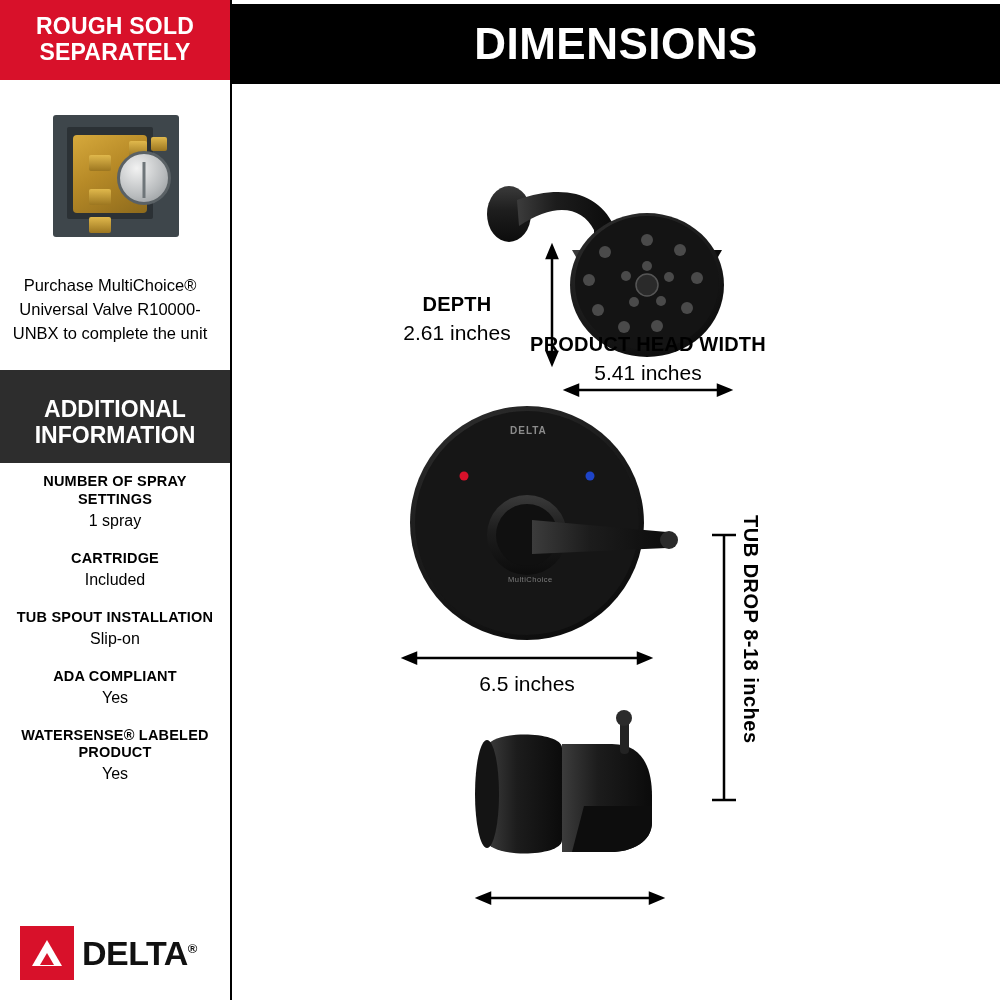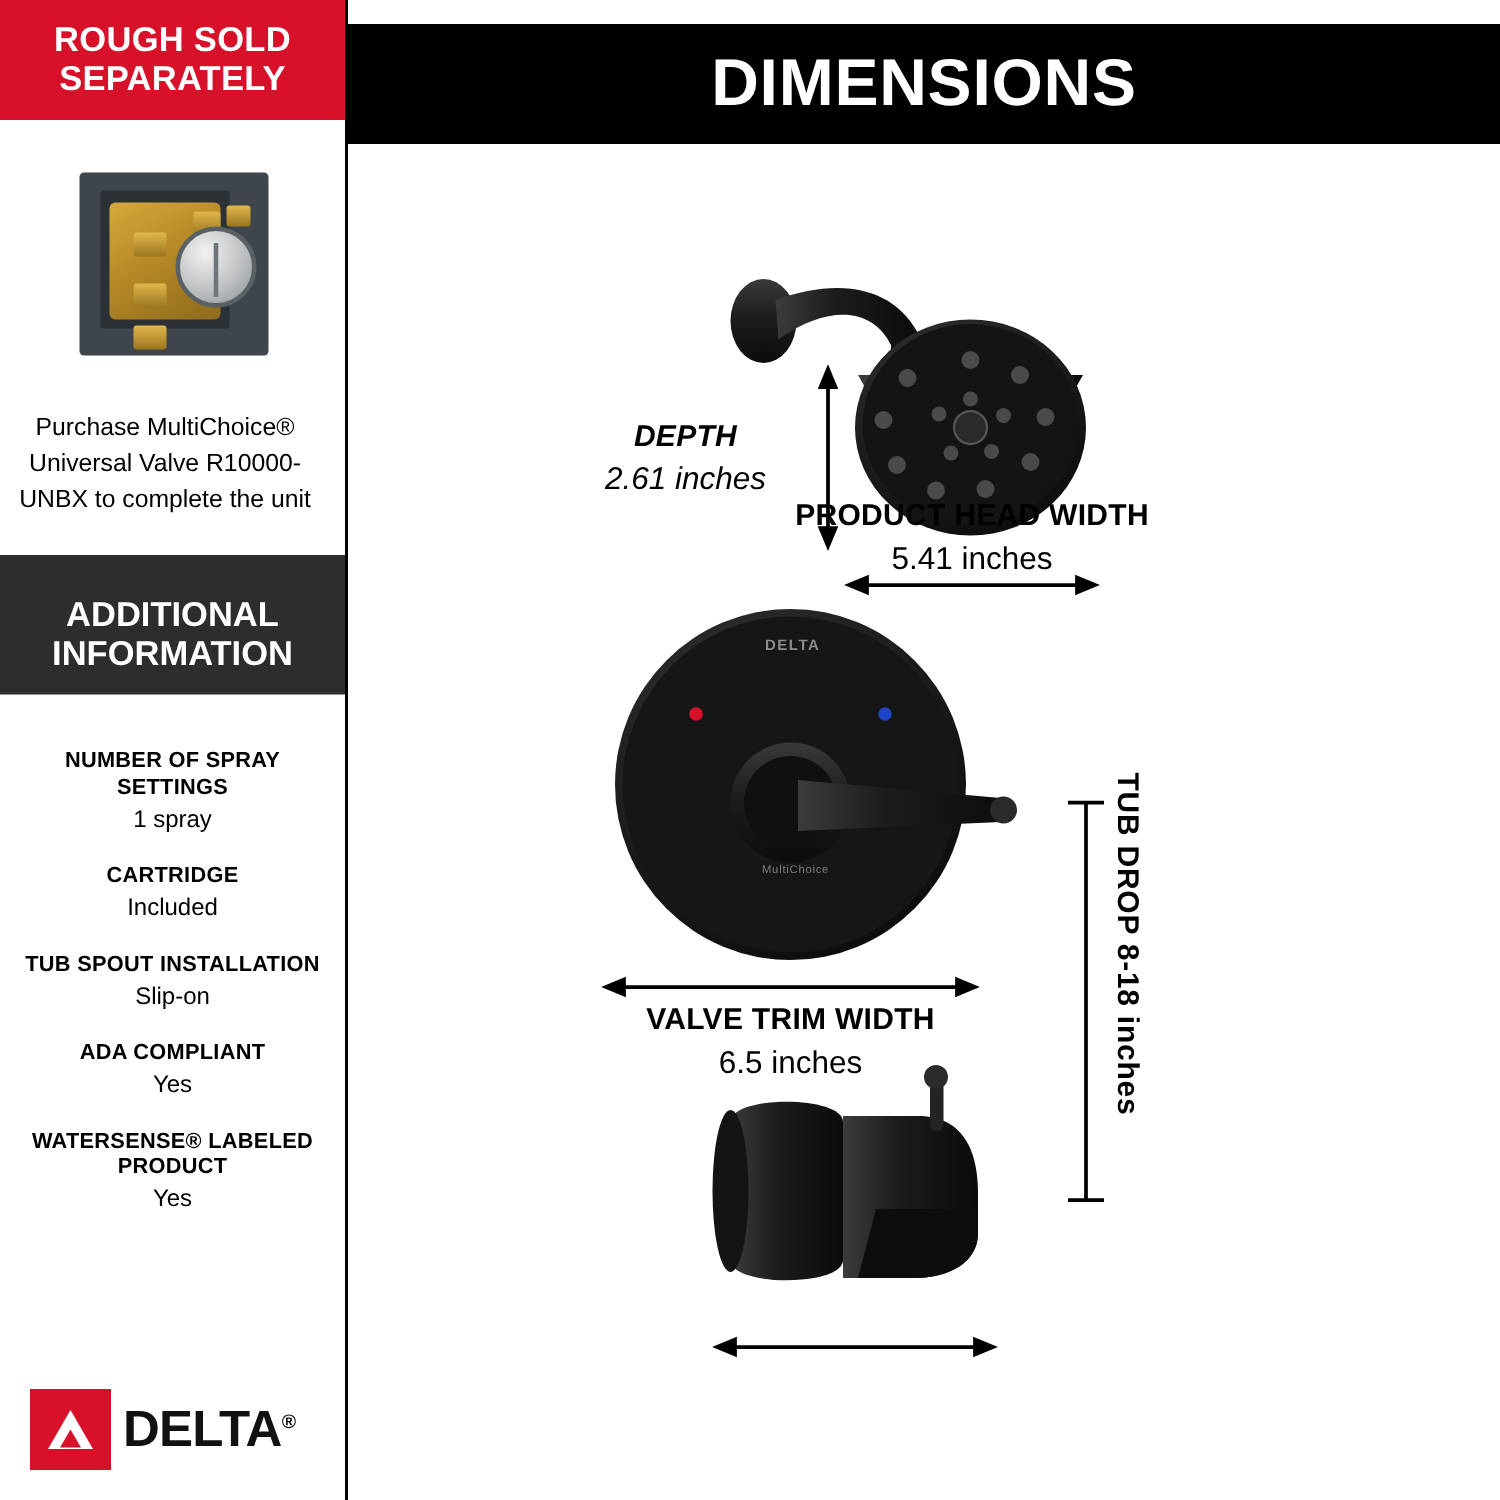--- a/index.html
+++ b/index.html
@@ -134,21 +134,21 @@
     text-align: center;
     padding: 27px 0 15px 0;
     box-sizing: border-box;
   }
   .addl-banner span {
     font-size: 23px;
     font-weight: bold;
     line-height: 1.12;
   }
   .spec-list {
-    padding: 36px 12px 0 12px;
+    padding: 10px 12px 0 12px;
     text-align: center;
   }
   .spec {
     margin-bottom: 18px;
   }
   .spec-label {
     font-size: 14.5px;
     font-weight: bold;
     line-height: 1.2;
     letter-spacing: 0.2px;
@@ -205,21 +205,21 @@
   .delta-reg {
     font-size: 13px;
     vertical-align: super;
     font-weight: bold;
   }
 
   
   .header {
     position: absolute;
     left: 232px;
-    top: 16px;
+    top: 4px;
     width: 768px;
     height: 80px;
     background: #000000;
     color: #ffffff;
     display: flex;
     align-items: center;
     justify-content: center;
   }
   .header span {
     font-size: 44px;
@@ -431,32 +431,31 @@
         <ellipse cx="255" cy="714" rx="12" ry="54" fill="#141414"></ellipse>
       </g>
 
       <g stroke="#000" stroke-width="2.5" fill="#000">
         <line x1="252" y1="818" x2="424" y2="818"></line>
         <polygon points="246,818 258,813 258,823"></polygon>
         <polygon points="430,818 418,813 418,823"></polygon>
       </g>
     </svg>
 
-    <div class="cap" style="left:130px; top:199px; width:190px;font-style:italic;">
+    <div class="cap" style="left:130px; top:212px; width:190px;">
       <div class="t">DEPTH</div>
       <div class="v">2.61 inches</div>
     </div>
 
     <div class="cap" style="left:236px; top:252px; width:360px;">
       <div class="t">PRODUCT HEAD WIDTH</div>
       <div class="v">5.41 inches</div>
     </div>
 
     <div class="cap" style="left:115px; top:588px; width:360px;">
-      <div class="t">VALVE TRIM WIDTH</div>
       <div class="v">6.5 inches</div>
     </div>
 
     <div class="cap-vert" style="left:530px; top:435px;">TUB DROP 8-18 inches</div>
 
 
     <div style="position:absolute; left:278px; top:345px; font-size:10px; font-weight:bold; color:#8c8c8c; letter-spacing:1px;">DELTA</div>
     <div style="position:absolute; left:276px; top:495px; font-size:7.5px; color:#7d7d7d; letter-spacing:0.5px;">MultiChoice</div>
   </div>
 

